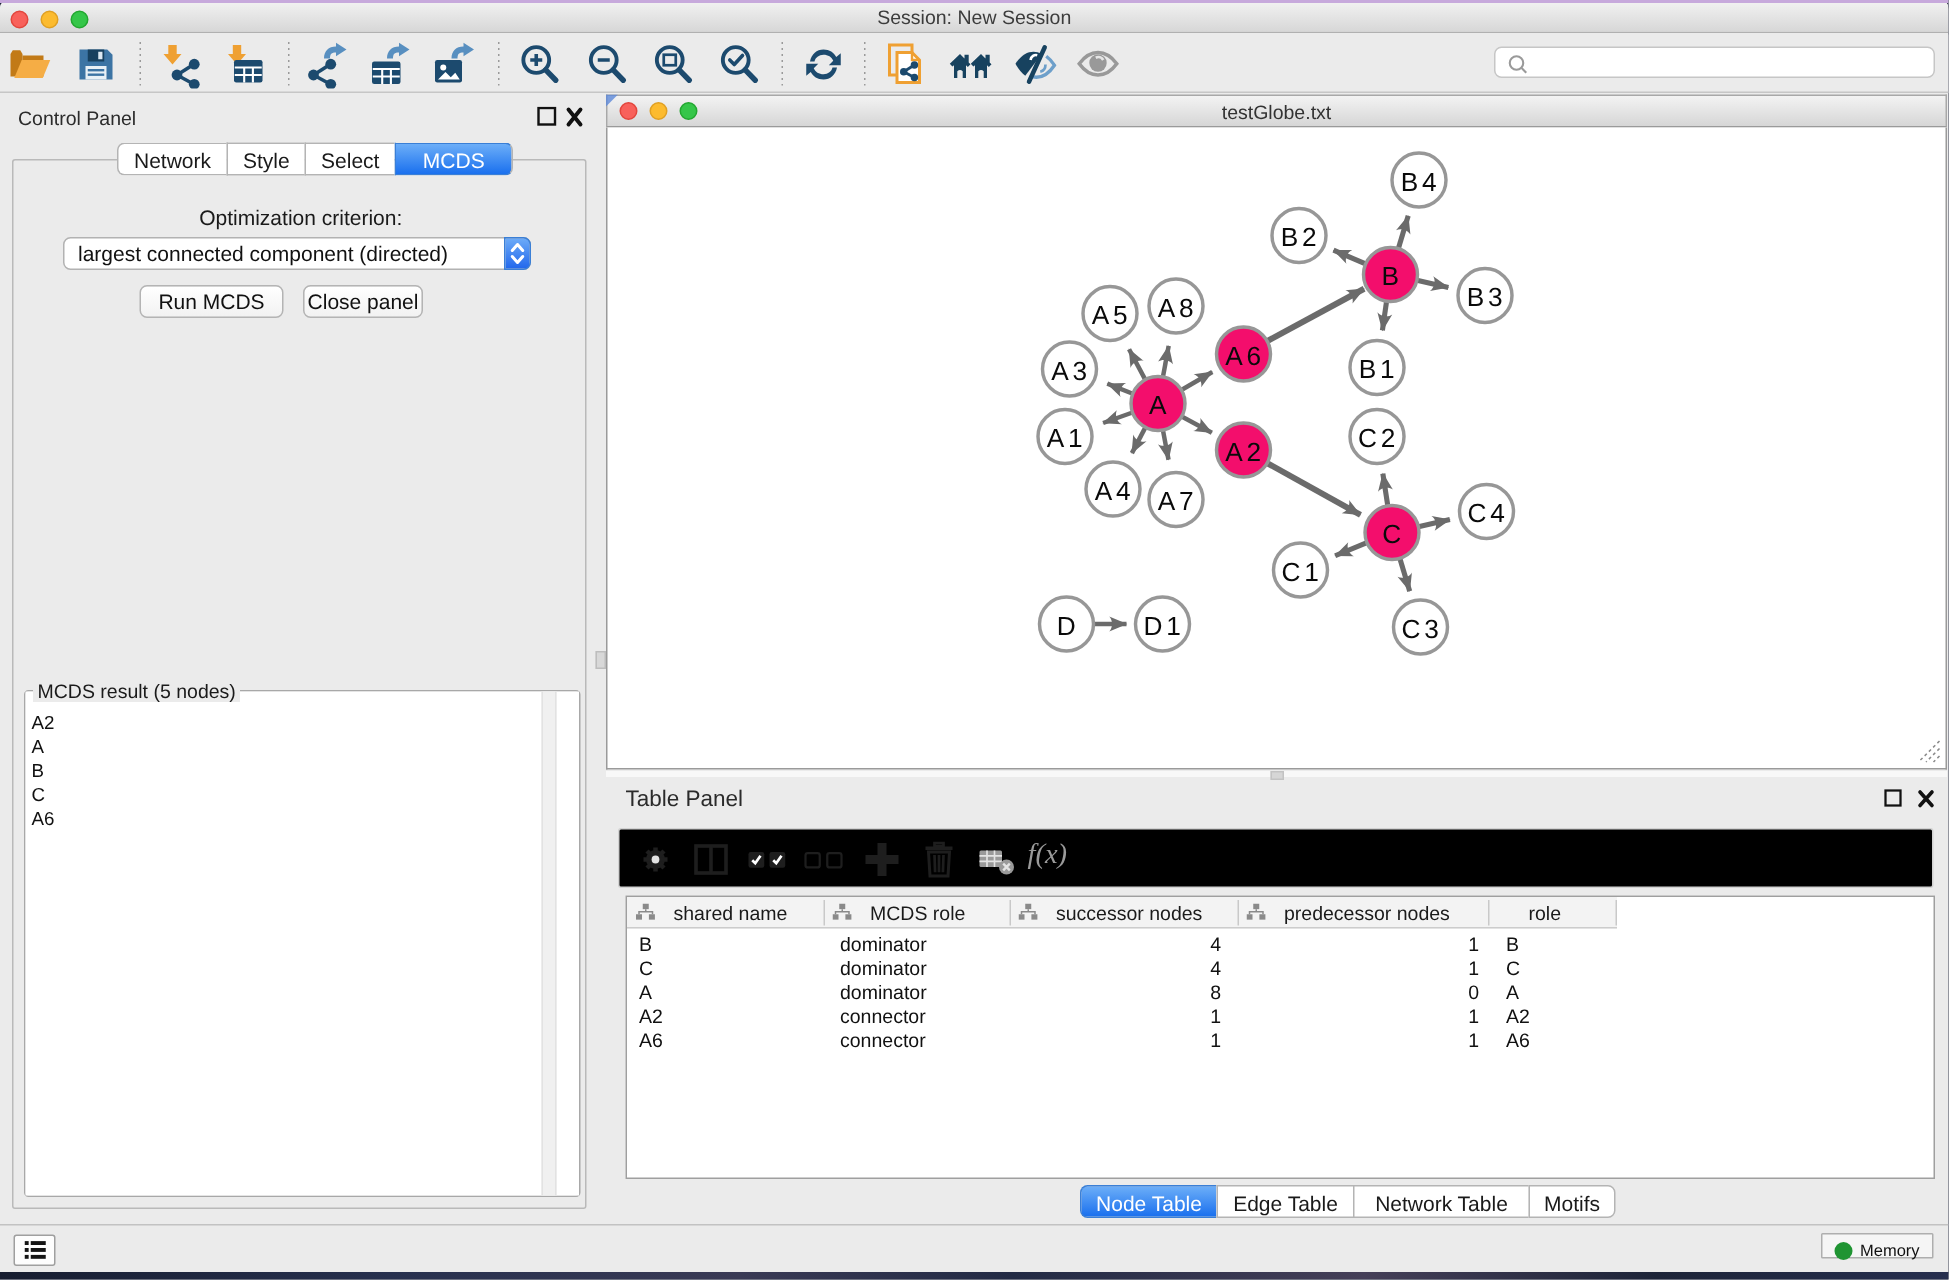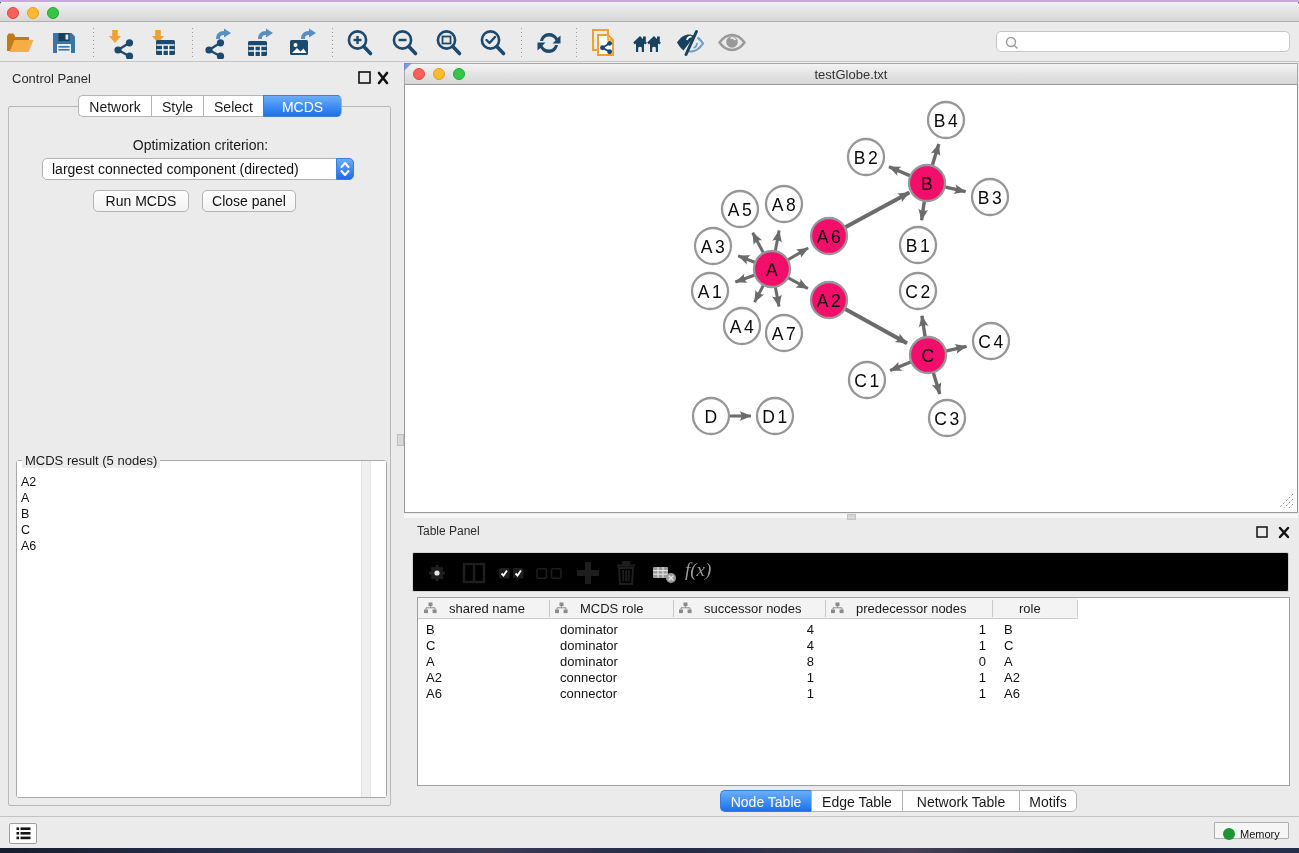--- a/index.html
+++ b/index.html
@@ -29,41 +29,42 @@
 #grp { left:16px; top:460px; width:371px; height:338px; border:1px solid #a8a8a8; border-radius:3px; }
 #grp-label { left:22px; top:453px; font-size:13px; color:#1a1a1a; background:#ebebeb; padding:0 3px; }
 #grp-list { left:17px; top:461px; width:369px; height:336px; background:#ffffff; font-size:12.5px; color:#111; padding:13px 0 0 4px; line-height:16px; }
 #grp-scroll { left:361px; top:461px; width:10px; height:336px; background:#f0f0f0; border-left:1px solid #e2e2e2; border-right:1px solid #e2e2e2; }
 #netwin { left:404px; top:63px; width:894px; height:450px; }
 #net-title { left:0; top:0; width:894px; height:22px; background:linear-gradient(#f3f3f3,#d6d6d6); border:1px solid #a8a8a8; border-bottom:1px solid #9a9a9a; }
 #net-canvas { left:0; top:22px; width:894px; height:428px; background:#ffffff; border:1px solid #9a9a9a; border-top:none; }
 #graphsvg text { font-size:17.5px; letter-spacing:2.6px; fill:#0a0a0a; }
 .grip-v { left:397px; top:434px; width:7px; height:12px; background:#d8d8d8; border:1px solid #bdbdbd; }
 .grip-h { left:847px; top:514px; width:9px; height:6px; background:#d6d6d6; border:1px solid #c3c3c3; }
-#tp-title { left:417px; top:524px; font-size:12px; color:#2b2b2b; }
+#tp-title { left:417px; top:524px; font-size:15px; color:#2b2b2b; }
 #tp-toolbar { left:412px; top:552px; width:877px; height:40px; background:#000000; border:1px solid #d2d2d2; border-radius:2px; }
 #tp-table { left:417px; top:597px; width:873px; height:189px; background:#ffffff; border:1px solid #9f9f9f; }
 #tp-header { left:0; top:0; width:660px; height:21px; background:#f3f3f3; border-bottom:1px solid #cccccc; font-size:13px; color:#1a1a1a; }
 .th { position:absolute; top:3px; }
 .col-sep { position:absolute; top:2px; width:1px; height:17px; background:#c9c9c9; }
 .trow { position:absolute; font-size:13px; color:#111; width:660px; height:16px; }
 .trow span { position:absolute; }
 #statusbar-sep { left:0; top:816px; width:1299px; height:1px; background:#c2c2c2; }
 #memory-btn { left:1214px; top:822px; width:75px; height:17px; background:#f5f5f5; border:1px solid #aeaeae; border-radius:1px; font-size:11px; color:#111; }
 #list-btn { left:9px; top:823px; width:28px; height:21px; background:#fdfdfd; border:1px solid #9f9f9f; border-radius:2px; }
 #desktop-bottom { left:0; top:848px; width:1299px; height:5px; background:linear-gradient(90deg,#171d30,#27304e 20%,#3a3a55 38%,#222a44 52%,#453f58 70%,#1d2438 85%,#262e4e); }
 </style>
 </head>
 <body>
 <div class="abs" id="win"></div>
 <div class="abs" id="desktop-top"></div>
 <div class="abs" id="titlebar">
   <div class="abs tl" style="left:7px;background:#f8615b;border:1px solid #e2463d;"></div>
   <div class="abs tl" style="left:27px;background:#fcbb2f;border:1px solid #e0a023;"></div>
   <div class="abs tl" style="left:47px;background:#35c649;border:1px solid #23a730;"></div>
+  <div class="abs" id="title-text">Session: New Session</div>
 </div>
 <div class="abs" id="toolbar">
   <svg class="tbi" style="left:4px" width="32" height="32" viewBox="0 0 32 32">
       <path d="M3 9 L3 24 L11 24 L11 9 L9.5 6.5 L4.5 6.5 Z" fill="#c27a17"></path>
       <path d="M3 24 L11 24 L11 10 L25 10 L25 24 Z" fill="#c27a17"></path>
       <path d="M5.5 25 L10.5 13 L29.5 13 L24.5 25 Z" fill="#f5ad45"></path>
     </svg>
   <svg class="tbi" style="left:48px" width="32" height="32" viewBox="0 0 32 32">
       <path d="M5 6 L23.5 6 L27 9.5 L27 26 L5 26 Z" fill="#3c74a4"></path>
       <rect x="10.5" y="6" width="11" height="8" fill="#17405f"></rect>
@@ -209,21 +210,21 @@
 </div>
 <div class="abs" id="opt-label">Optimization criterion:</div>
 <div class="abs" id="dropdown">largest connected component (directed)</div>
 <div class="abs" id="dd-cap">
   <svg width="16" height="20" viewBox="0 0 16 20">
       <path d="M4.5 8 L8 4 L11.5 8" fill="none" stroke="#fff" stroke-width="2" stroke-linecap="round" stroke-linejoin="round"></path>
       <path d="M4.5 12 L8 16 L11.5 12" fill="none" stroke="#fff" stroke-width="2" stroke-linecap="round" stroke-linejoin="round"></path>
     </svg>
 </div>
 <div class="mbtn" style="left:93px;top:190px;width:96px;">Run MCDS</div>
-<div class="mbtn" style="left:202px;top:190px;width:94px;">Close panel</div>
+<div class="mbtn" style="left:202px;top:190px;width:80px;">Close panel</div>
 <div class="abs" id="grp"></div>
 <div class="abs" id="grp-list">A2<br>A<br>B<br>C<br>A6</div>
 <div class="abs" id="grp-scroll"></div>
 <div class="abs" id="grp-label">MCDS result (5 nodes)</div>
 <div class="abs" id="netwin">
   <div class="abs" id="net-title">
     <div class="abs tl" style="left:8px;top:4px;background:#f8615b;border:1px solid #e2463d;"></div>
     <div class="abs tl" style="left:28px;top:4px;background:#fcbb2f;border:1px solid #e0a023;"></div>
     <div class="abs tl" style="left:48px;top:4px;background:#35c649;border:1px solid #23a730;"></div>
     <div class="abs" style="width:100%;text-align:center;top:3px;font-size:13px;color:#333;">testGlobe.txt</div>

